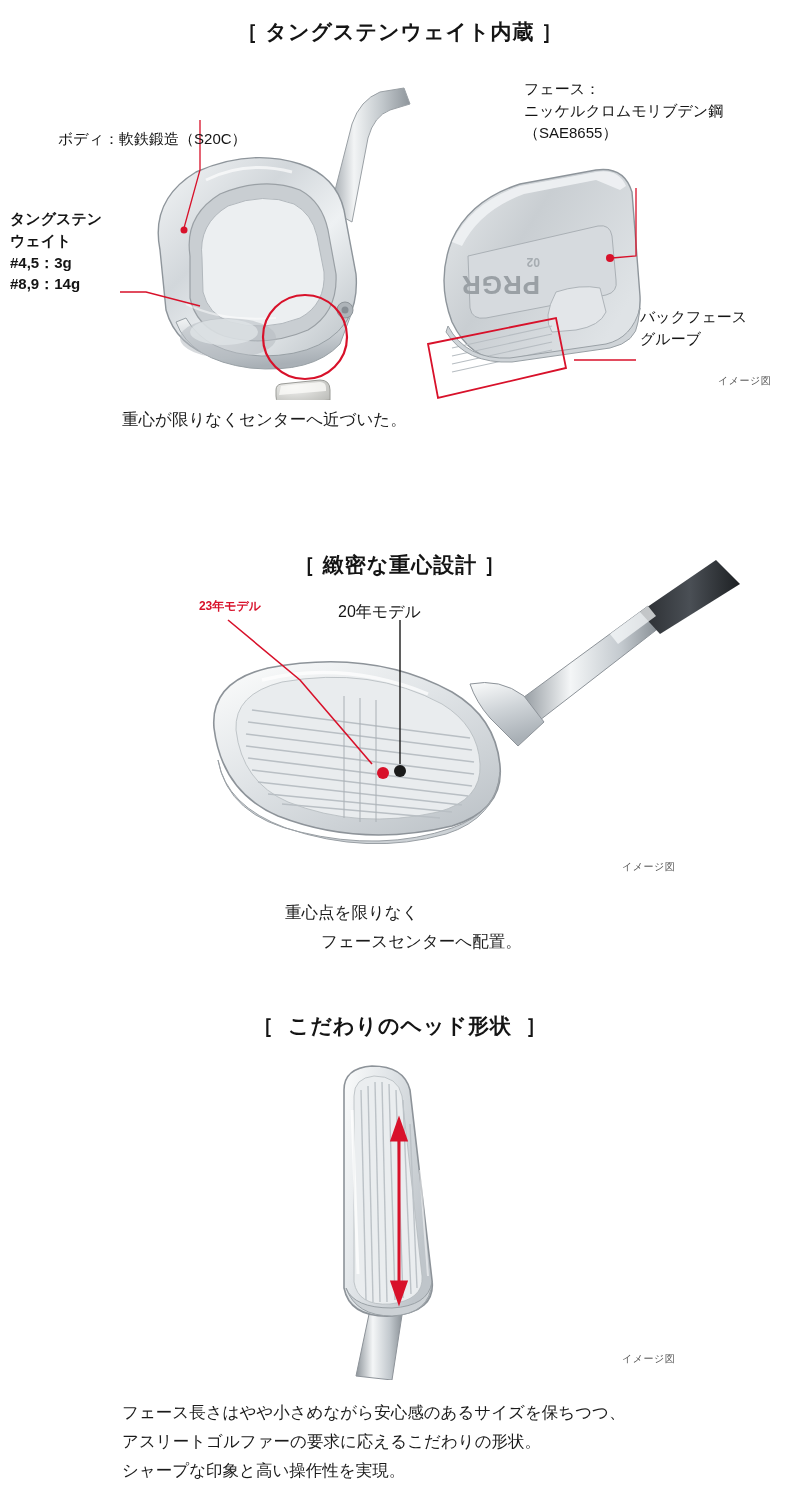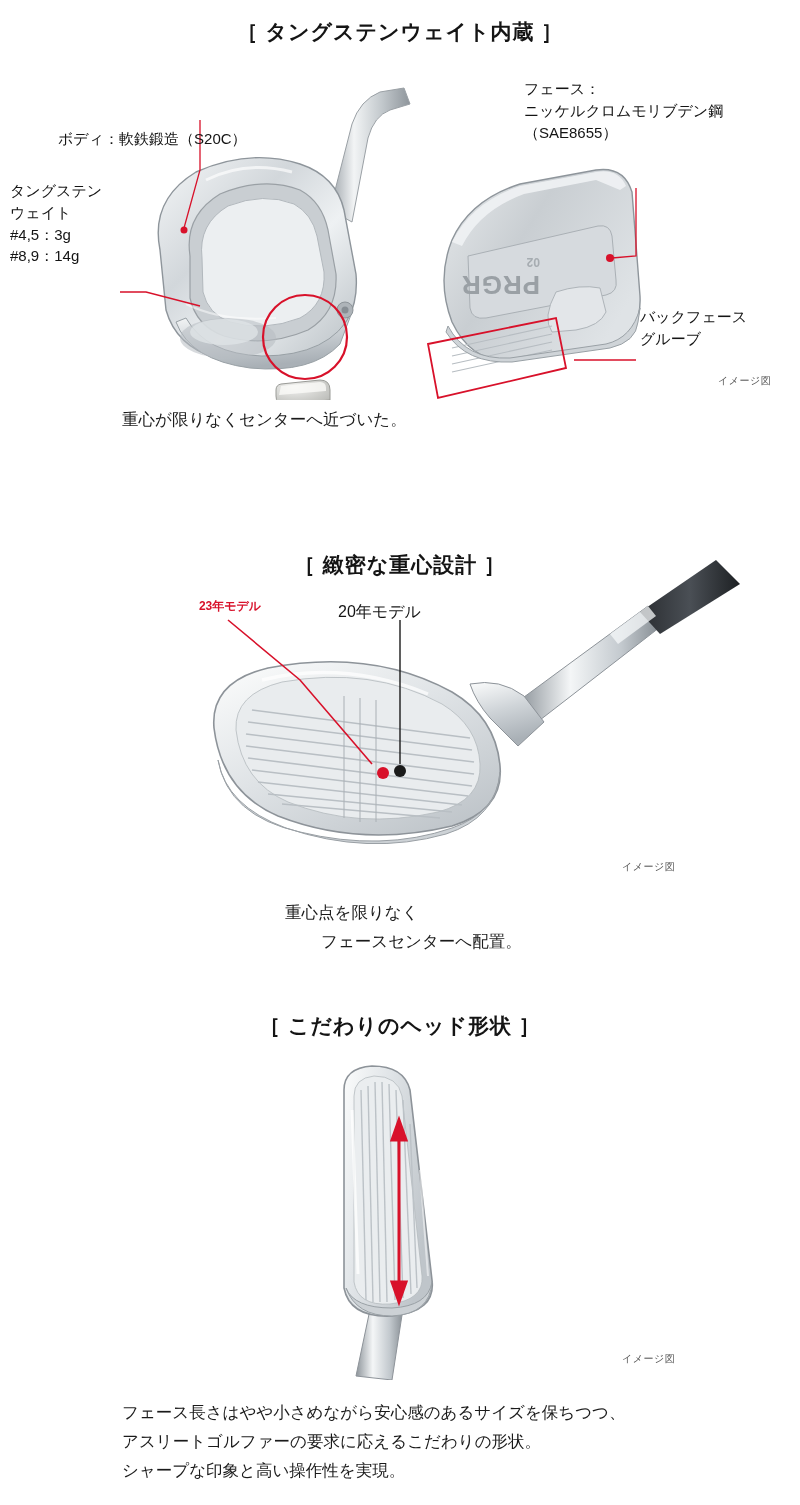--- a/index.html
+++ b/index.html
@@ -53,36 +53,36 @@
   
   #sec1-title { top: 18px; left: 0; width: 800px; }
 
   #sec1-art {
     top: 60px; left: 0; width: 800px; height: 340px;
   }
 
   
   #lbl-body { top: 100px; left: 58px; width: 270px; margin-top: 28px; }
   #lbl-face { top: 78px; left: 524px; width: 250px; text-align: left; }
-  #lbl-tungsten { top: 180px; left: 10px; width: 150px; }
+  #lbl-tungsten { top: 208px; left: 10px; width: 150px; font-weight: bold; }
   #lbl-groove { top: 306px; left: 640px; width: 160px; }
   #note1 { top: 374px; left: 718px; }
 
   #sec1-caption { top: 405px; left: 122px; width: 640px; }
 
   
   #sec2-title { top: 520px; left: 0; width: 800px; margin-top: 31px; }
   #sec2-art { top: 560px; left: 0; width: 800px; height: 320px; }
   #lbl-23 { top: 598px; left: 160px; width: 140px; text-align: center; }
   #lbl-20 { top: 600px; left: 338px; width: 140px; text-align: left; font-size: 16px;}
   #note2 { top: 860px; left: 622px; }
   #sec2-caption { top: 898px; left: 285px; width: 420px; }
 
   
-  #sec3-title { top: 1012px; left: 0; width: 800px; }
+  #sec3-title { top: 1012px; left: 0; width: 800px; font-family: Liberation Mono, monospace; }
   #sec3-art { top: 1050px; left: 0; width: 800px; height: 320px; }
   #note3 { top: 1352px; left: 622px; }
   #sec3-caption { top: 1398px; left: 122px; width: 650px; }
 
   svg { display: block; }
 </style>
 </head>
 <body>
 
 <div class="page">

